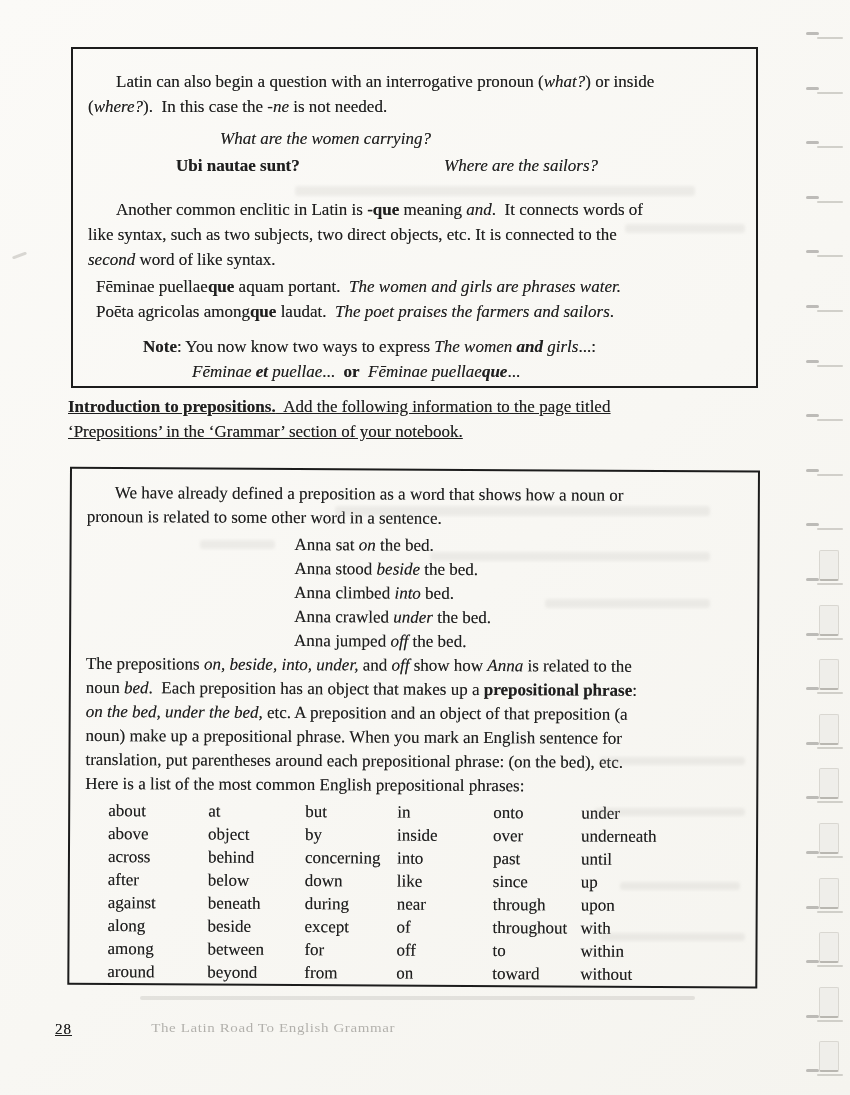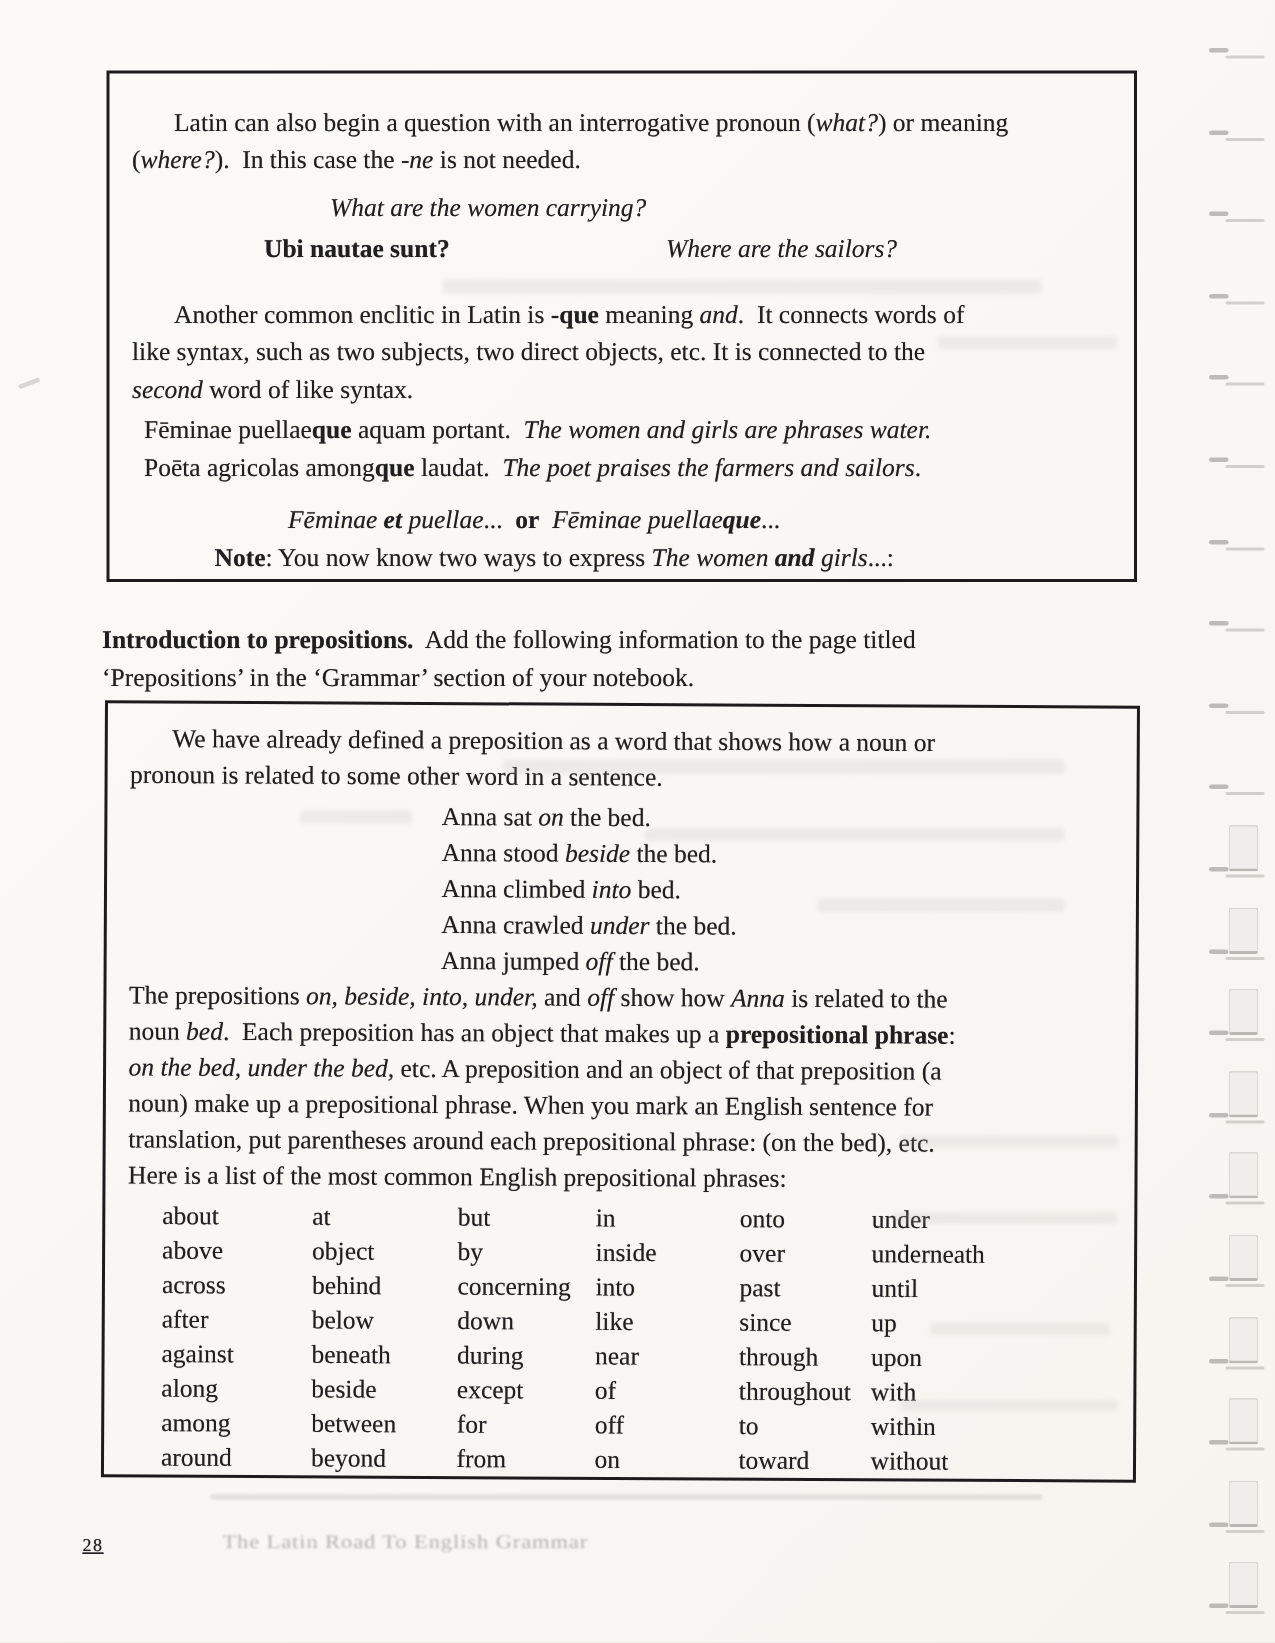--- a/index.html
+++ b/index.html
@@ -32,41 +32,41 @@
   .qrow .lat{width:224px;font-weight:700;text-shadow:0 0 .5px rgba(25,25,25,.6);}
   .qrow .eng{font-style:italic;text-shadow:0 0 .4px rgba(25,25,25,.5);margin-left:44px;}
   .mt{margin-top:18px;}
   .queex{margin:2px 0 0 8px;}
   .queex .para{line-height:25px;}
   .note{margin-top:10px;}
   .nl1{margin-left:55px;}
   .nl2{margin-left:104px;}
 
   
-  .intro{position:absolute;left:68px;top:414px;width:700px;line-height:25px;text-shadow:0 0 .5px rgba(25,25,25,.55);}
+  .intro{position:absolute;left:68px;top:394px;width:700px;line-height:25px;text-shadow:0 0 .5px rgba(25,25,25,.55);text-decoration:underline;}
 
   
   .anna{margin:3px 0 0 208px;}
   .aline{line-height:24px;text-shadow:0 0 .5px rgba(25,25,25,.55);}
   #box2 .para{line-height:24px;}
 
   
   .prepgrid{margin:3px 0 0 23px;}
   .prow{display:flex;height:23px;line-height:23px;text-shadow:0 0 .5px rgba(25,25,25,.55);}
   .pcell{display:block;}
   .pcell:nth-child(1){width:100px;}
   .pcell:nth-child(2){width:97px;}
   .pcell:nth-child(3){width:92px;}
   .pcell:nth-child(4){width:96px;}
   .pcell:nth-child(5){width:88px;}
   .pcell:nth-child(6){flex:1;}
 
   
   .footer{position:absolute;left:55px;top:1019px;white-space:nowrap;}
-  .pagenum{font-size:12px;letter-spacing:1px;text-shadow:0 0 .6px rgba(25,25,25,.7);text-decoration:underline;}
+  .pagenum{font-size:15px;letter-spacing:1px;text-shadow:0 0 .6px rgba(25,25,25,.7);text-decoration:underline;}
   .series{
     display:inline-block;margin-left:75px;font-size:15px;color:#6f6d68;
     opacity:.5;filter:blur(.7px);letter-spacing:.6px;transform:scaleY(.85) translateY(-2px);
   }
 
   
   .bmark{position:absolute;left:800px;width:45px;height:34px;}
   .bmark .dash{position:absolute;left:6px;top:24px;width:13px;height:3px;background:#8d8b86;opacity:.55;border-radius:2px;}
   .bmark .curve{position:absolute;left:17px;top:29px;width:26px;height:2px;background:#c7c5bf;opacity:.8;border-radius:2px;}
   .bmark .psq{
@@ -75,38 +75,38 @@
   }
   
   .sm{position:absolute;background:#b5b3ae;opacity:.18;filter:blur(1.5px);border-radius:3px;}
 </style>
 </head>
 <body>
 
 <div class="page" style="--ink: #1f1f1f;">
 
   <div class="box" id="box1">
-    <p class="para ind"><span class="">Latin can also begin a question with an interrogative pronoun (</span><span class="it">what?</span><span class="">) or meaning</span><br><span class="">(</span><span class="it">where?</span><span class="">).&nbsp; In this case the </span><span class="it">-ne</span><span class=""> is not needed.</span></p>
+    <p class="para ind"><span class="">Latin can also begin a question with an interrogative pronoun (</span><span class="it">what?</span><span class="">) or inside</span><br><span class="">(</span><span class="it">where?</span><span class="">).&nbsp; In this case the </span><span class="it">-ne</span><span class=""> is not needed.</span></p>
     <div class="qa">
         <div class="qrow">
           <span class="eng">What are the women carrying?</span>
         </div>
         <div class="qrow">
           <span class="lat">Ubi nautae sunt?</span>
           <span class="eng">Where are the sailors?</span>
         </div>
       </div>
     <p class="para ind mt"><span class="">Another common enclitic in Latin is </span><span class="bd">-que</span><span class=""> meaning </span><span class="it">and</span><span class="">.&nbsp; It connects words of</span><br><span class="">like syntax, such as two subjects, two direct objects, etc. It is connected to the</span><br><span class="it">second</span><span class=""> word of like syntax.</span></p>
     <div class="queex">
         <p class="para"><span class="">Fēminae puellae</span><span class="bd">que</span><span class=""> aquam portant.&nbsp; </span><span class="it">The women and girls are phrases water.</span></p>
         <p class="para"><span class="">Poēta agricolas among</span><span class="bd">que</span><span class=""> laudat.&nbsp; </span><span class="it">The poet praises the farmers and sailors</span><span class="">.</span></p>
       </div>
     <div class="note">
+      <p class="para nl1"><span class="bd">Note</span><span class="">: You now know two ways to express </span><span class="it">The women </span><span class="bd it">and</span><span class="it"> girls</span><span class="">...:</span></p>
       <p class="para nl2"><span class="it">Fēminae </span><span class="bd it">et</span><span class="it"> puellae</span><span class="">...&nbsp; </span><span class="bd">or</span><span class="">&nbsp; </span><span class="it">Fēminae puellae</span><span class="bd it">que</span><span class="">...</span></p>
-      <p class="para nl1"><span class="bd">Note</span><span class="">: You now know two ways to express </span><span class="it">The women </span><span class="bd it">and</span><span class="it"> girls</span><span class="">...:</span></p>
     </div>
   </div>
 
   <p class="intro"><span class="bd">Introduction to prepositions.</span><span class="">&nbsp; Add the following information to the page titled</span><br><span class="">‘Prepositions’ in the ‘Grammar’ section of your notebook.</span></p>
 
   <div class="box" id="box2">
     <p class="para ind"><span class="">We have already defined a preposition as a word that shows how a noun or</span><br><span class="">pronoun is related to some other word in a sentence.</span></p>
     <div class="anna">
         <div class="aline"><span class="">Anna sat </span><span class="it">on</span><span class=""> the bed.</span></div>
         <div class="aline"><span class="">Anna stood </span><span class="it">beside</span><span class=""> the bed.</span></div>

